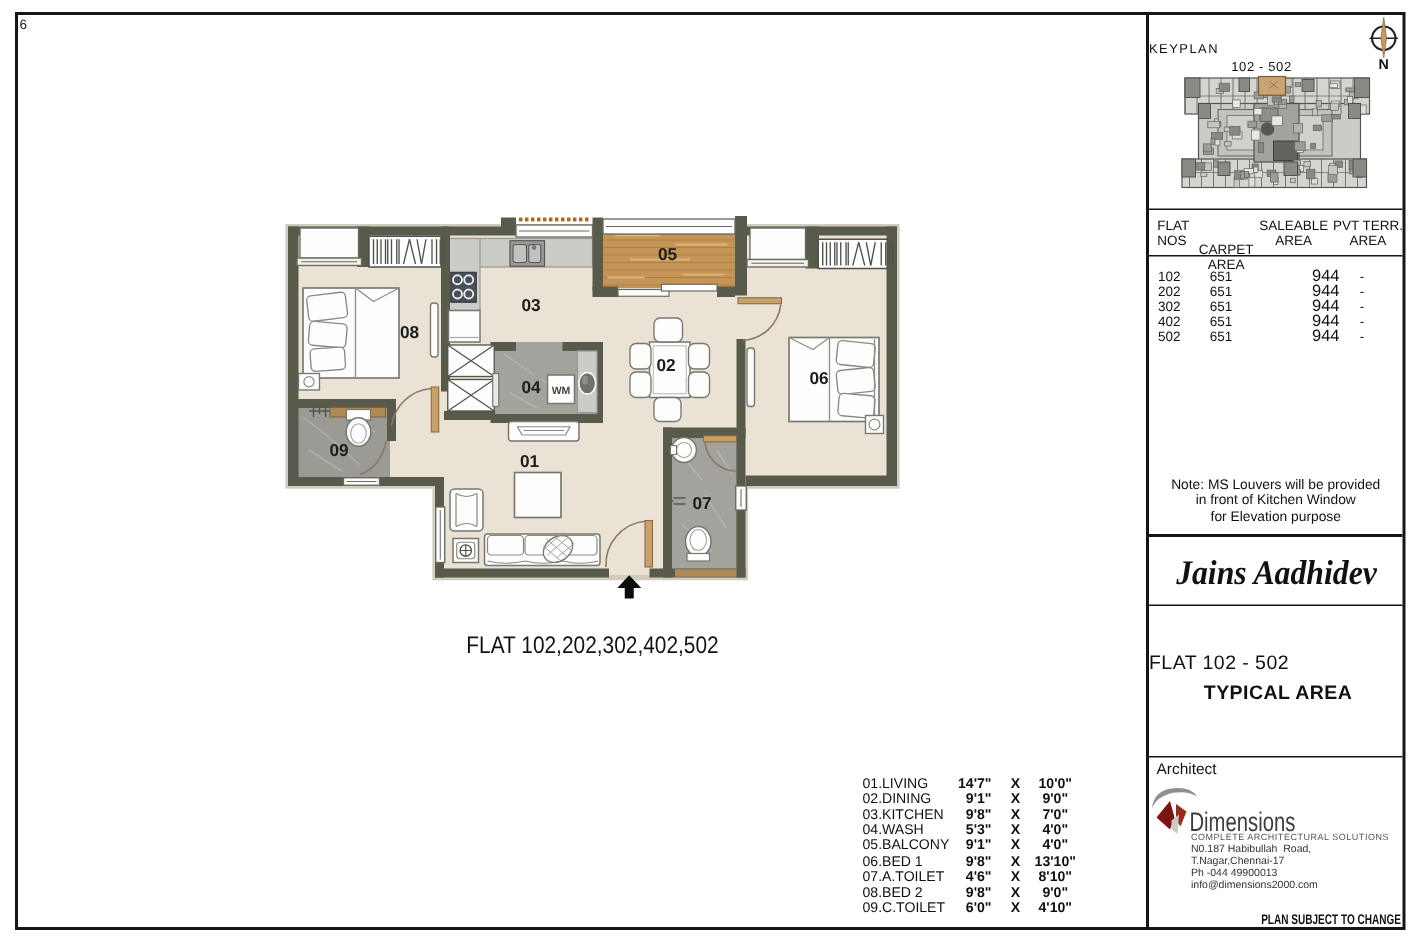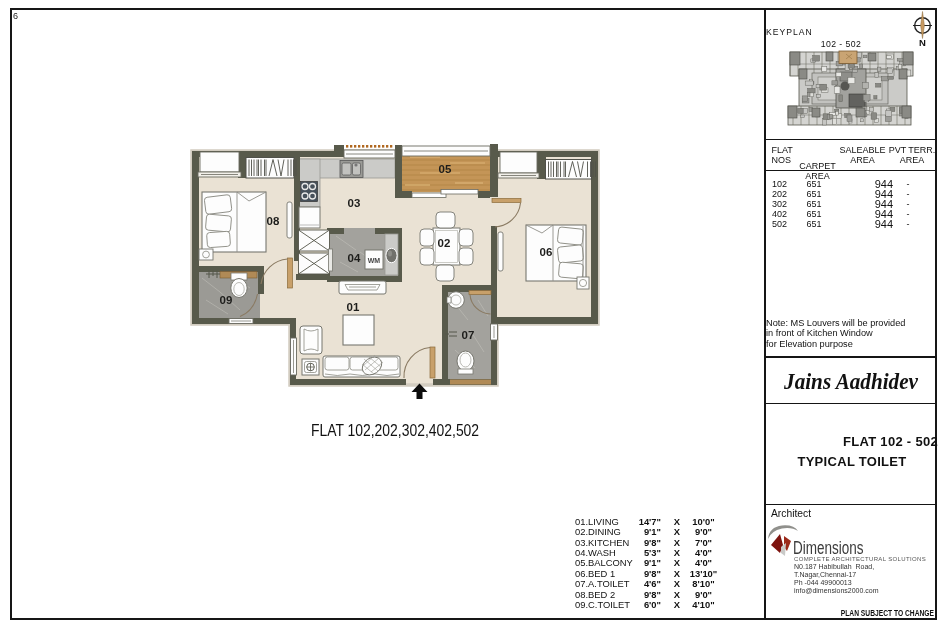--- a/index.html
+++ b/index.html
@@ -29,27 +29,27 @@
 <div class="abs" style="left:771.5px;top:146px;font-size:9px;line-height:9.8px;color:#111">FLAT<br>NOS</div>
 <div class="abs" style="left:793px;top:162px;width:49px;text-align:center;font-size:9px;line-height:9.8px;color:#111">CARPET<br>AREA</div>
 <div class="abs" style="left:838px;top:146px;width:49px;text-align:center;font-size:9px;line-height:9.8px;color:#111">SALEABLE<br>AREA</div>
 <div class="abs" style="left:887px;top:146px;width:50px;text-align:center;font-size:9px;line-height:9.8px;color:#111">PVT TERR.<br>AREA</div>
 
 <div class="abs" style="left:772px;top:178.6px;font-size:9px;line-height:10.2px;color:#111">102<br>202<br>302<br>402<br>502</div>
 <div class="abs" style="left:796px;top:178.6px;width:36px;text-align:center;font-size:9px;line-height:10.2px;color:#111">651<br>651<br>651<br>651<br>651</div>
 <div class="abs" style="left:856px;top:178.6px;width:37px;text-align:right;font-size:11px;line-height:10.2px;color:#111">944<br>944<br>944<br>944<br>944</div>
 <div class="abs" style="left:896px;top:178.6px;width:24px;text-align:center;font-size:9px;line-height:10.2px;color:#111">-<br>-<br>-<br>-<br>-</div>
 
-<div class="abs" style="left:766px;top:317.5px;width:169px;text-align:left;font-size:9.2px;line-height:10.9px;color:#111">Note: MS Louvers will be provided<br>in front of Kitchen Window<br>for Elevation purpose</div>
+<div class="abs" style="left:766px;top:317.5px;width:169px;text-align:center;font-size:9.2px;line-height:10.9px;color:#111">Note: MS Louvers will be provided<br>in front of Kitchen Window<br>for Elevation purpose</div>
 
 <div class="abs" style="left:766px;top:369px;width:170px;text-align:center;font-family:'Liberation Serif',serif;font-style:italic;font-weight:bold;font-size:23px;transform:scaleX(0.92);transform-origin:center;color:#111">Jains Aadhidev</div>
 
-<div class="abs" style="left:766px;top:433.5px;width:172px;text-align:right;font-size:13px;font-weight:bold;letter-spacing:0.3px;color:#111">FLAT 102 - 502</div>
-
-<div class="abs" style="left:766px;top:453.5px;width:172px;text-align:center;font-size:13px;font-weight:bold;letter-spacing:0.3px;color:#111">TYPICAL TOILET</div>
+<div class="abs" style="left:766px;top:433.5px;width:172px;text-align:left;font-size:13px;font-weight:normal;letter-spacing:0.3px;color:#111">FLAT 102 - 502</div>
+
+<div class="abs" style="left:766px;top:453.5px;width:172px;text-align:center;font-size:13px;font-weight:bold;letter-spacing:0.3px;color:#111">TYPICAL AREA</div>
 
 <div class="abs" style="left:771px;top:508px;font-size:10.3px;color:#111">Architect</div>
 
 <div class="abs" style="left:793px;top:538px;font-size:18px;color:#3c3c3c;transform:scaleX(0.75);transform-origin:left center;white-space:nowrap">Dimensions</div>
 
 <div class="abs" style="left:794px;top:555.5px;font-size:6px;letter-spacing:0.35px;color:#555;white-space:nowrap">COMPLETE ARCHITECTURAL SOLUTIONS</div>
 
 <div class="abs" style="left:794px;top:563px;font-size:7px;line-height:7.9px;color:#333">N0.187 Habibullah&nbsp; Road,<br>T.Nagar,Chennai-17<br>Ph -044 49900013<br>info@dimensions2000.com</div>
 
 <div class="abs" style="left:766px;top:608px;width:168px;text-align:right;font-size:9.3px;font-weight:bold;color:#111;transform:scaleX(0.72);transform-origin:right center;white-space:nowrap">PLAN SUBJECT TO CHANGE</div>

